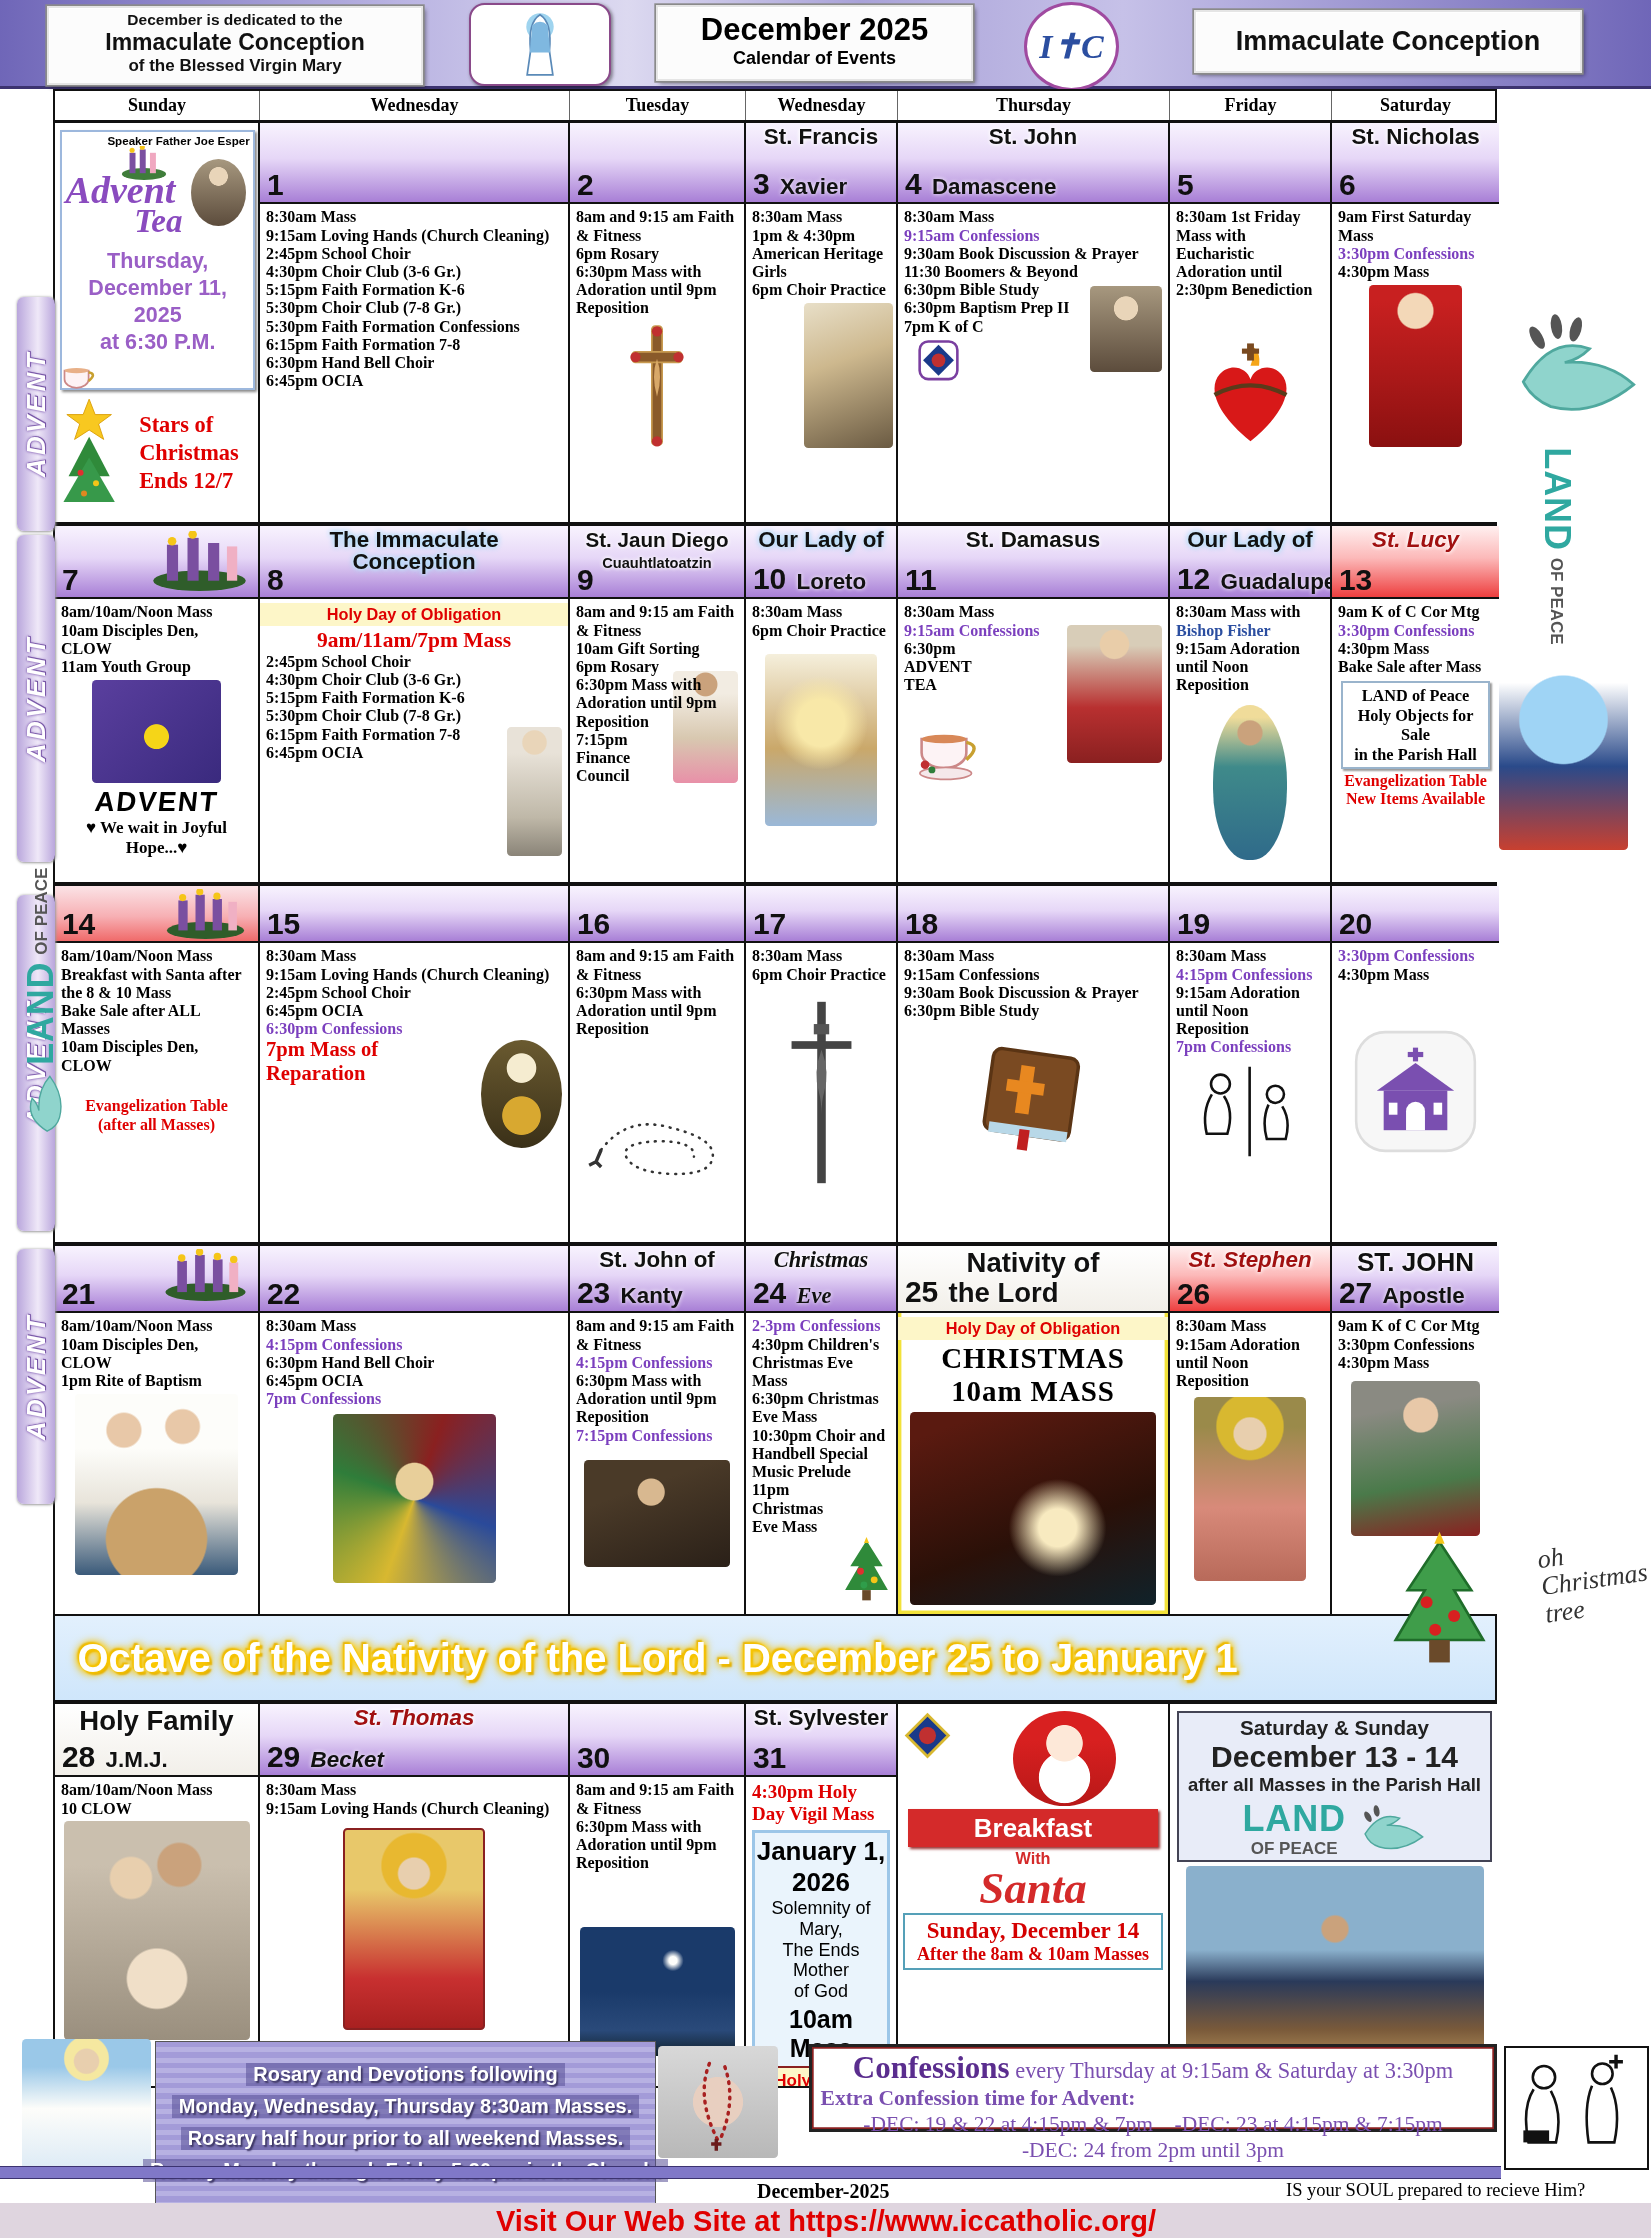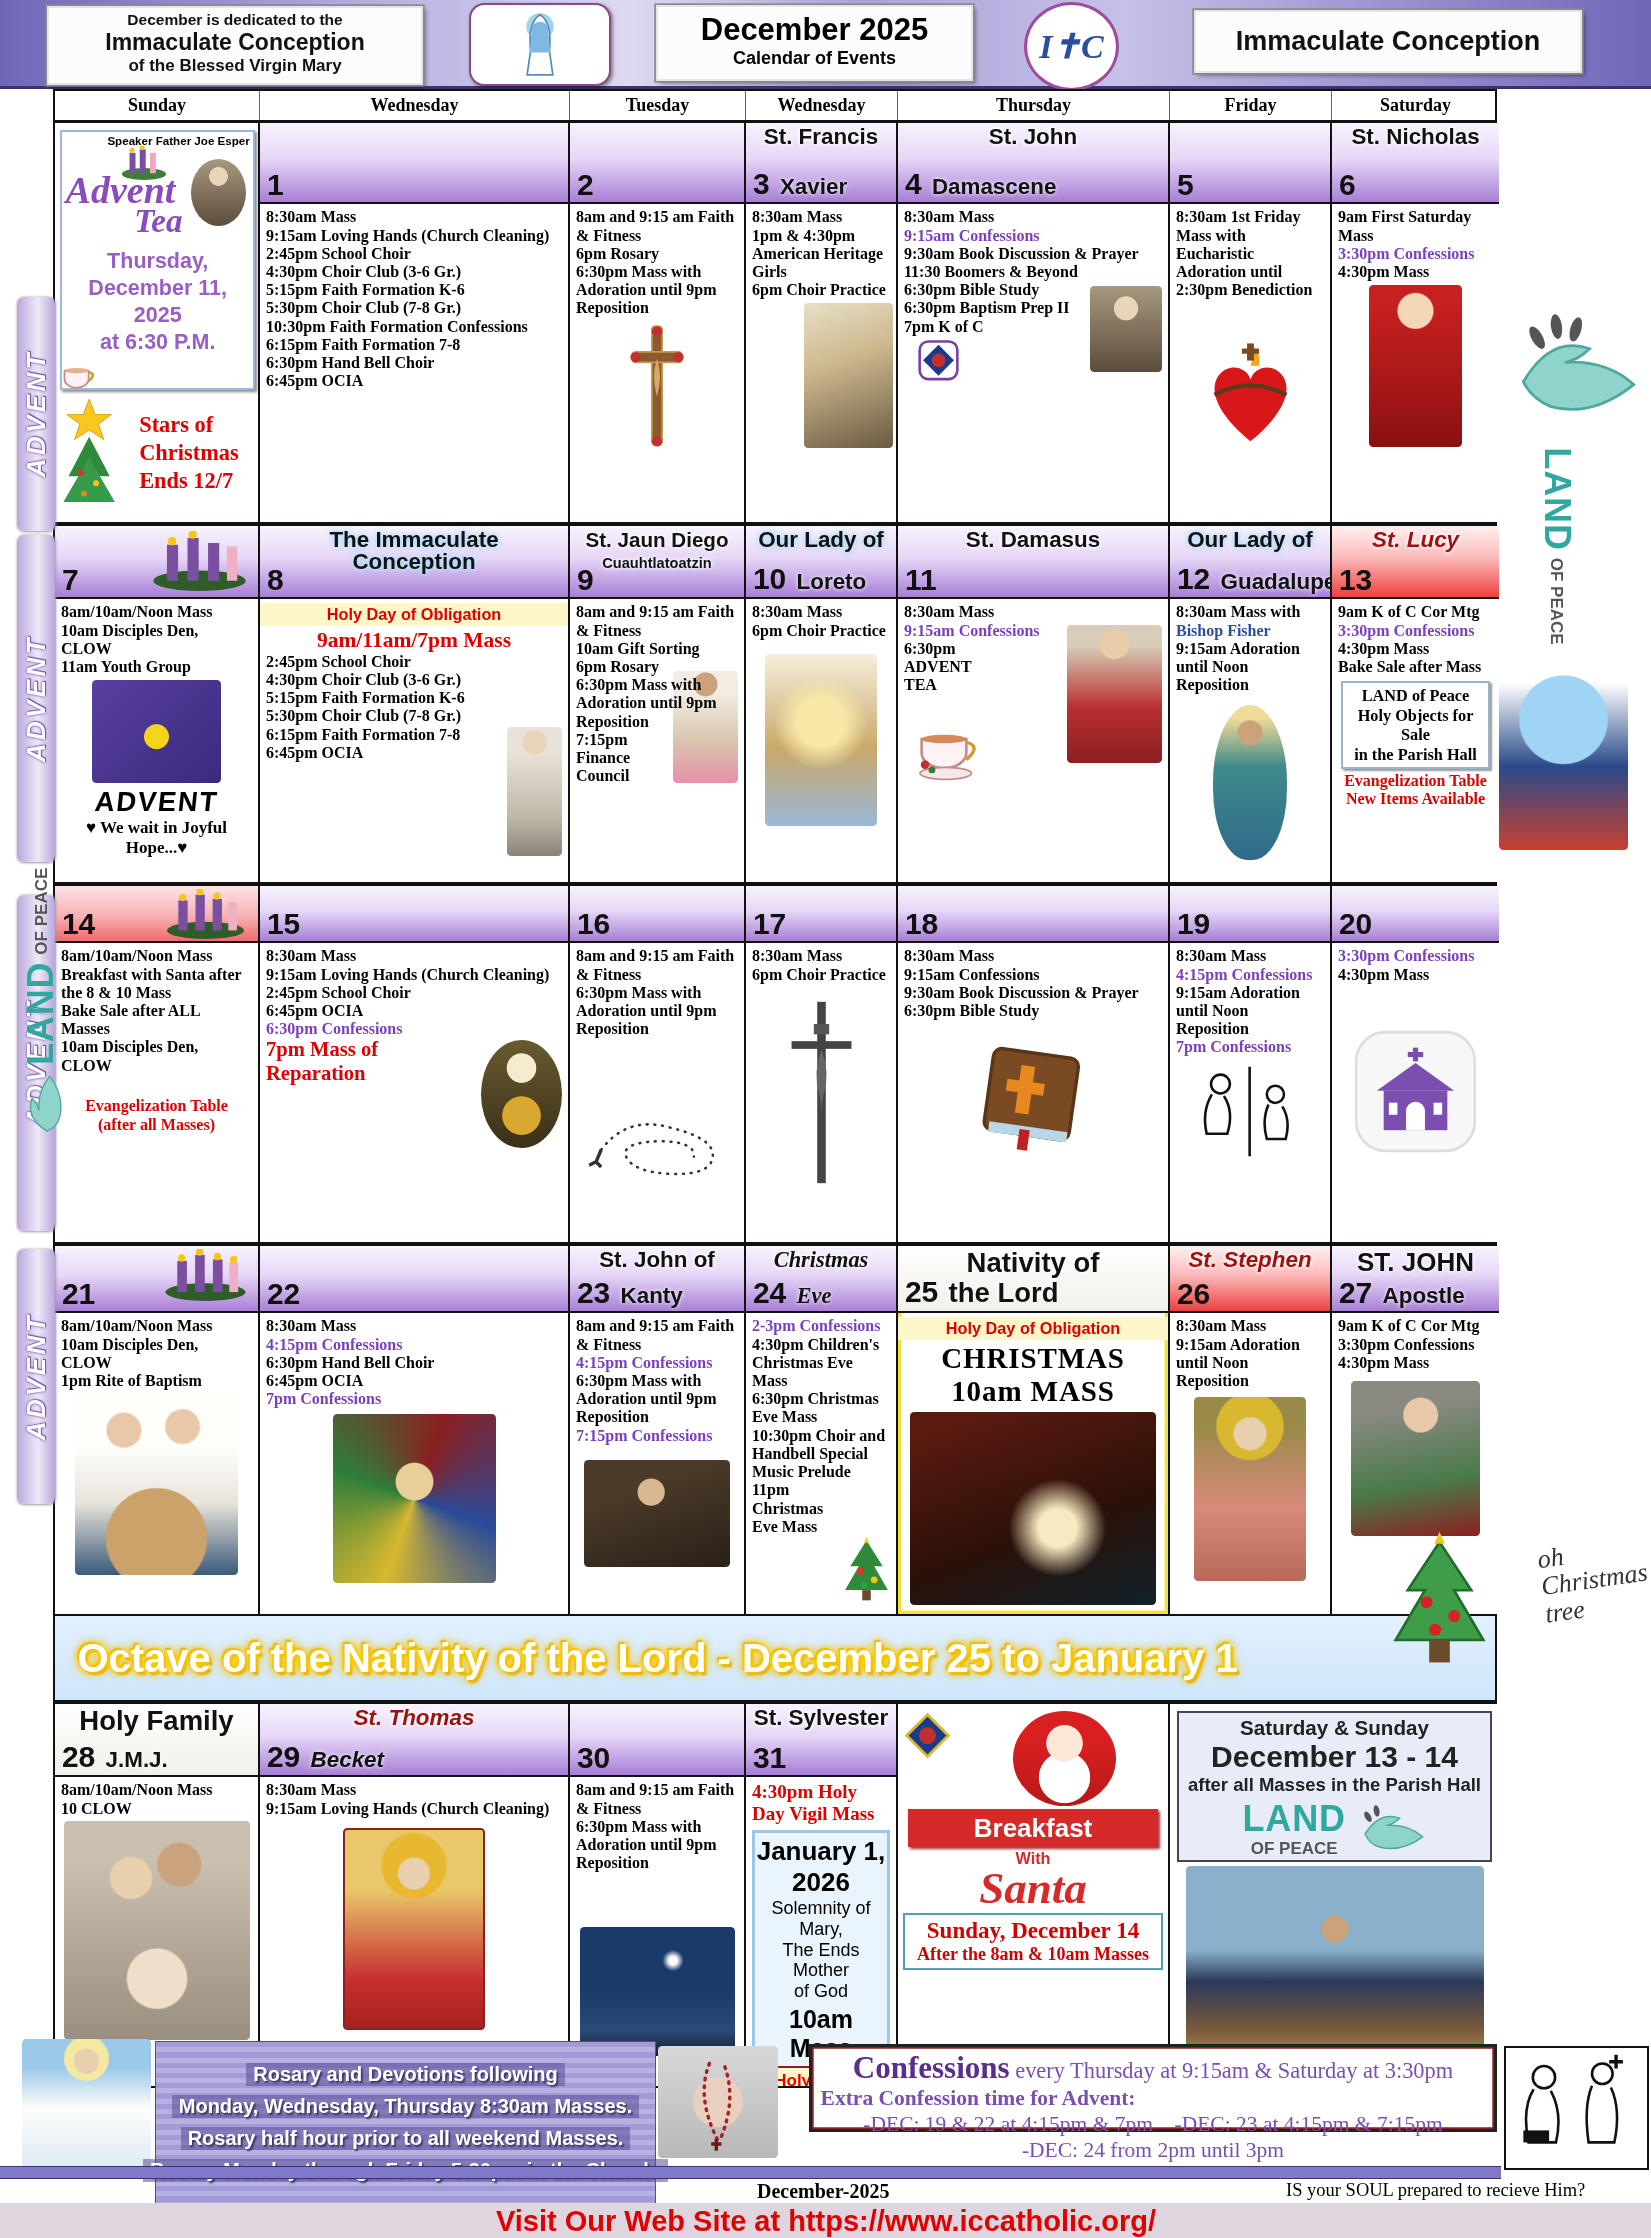--- a/index.html
+++ b/index.html
@@ -235,21 +235,21 @@
             <div class="dnum">1</div>
           </div>
       </div>
       <div class="cbody">
         <div class="ev">8:30am Mass</div>
         <div class="ev">9:15am Loving Hands (Church Cleaning)</div>
         <div class="ev">2:45pm School Choir</div>
         <div class="ev">4:30pm Choir Club (3-6 Gr.)</div>
         <div class="ev">5:15pm Faith Formation K-6</div>
         <div class="ev">5:30pm Choir Club (7-8 Gr.)</div>
-        <div class="ev">10:30pm Faith Formation Confessions</div>
+        <div class="ev">5:30pm Faith Formation Confessions</div>
         <div class="ev">6:15pm Faith Formation 7-8</div>
         <div class="ev">6:30pm Hand Bell Choir</div>
         <div class="ev">6:45pm OCIA</div>
       </div>
     </div>
     <div class="cell">
       <div class="chead">
         <div class="numrow">
             <div class="dnum">2</div>
           </div>

